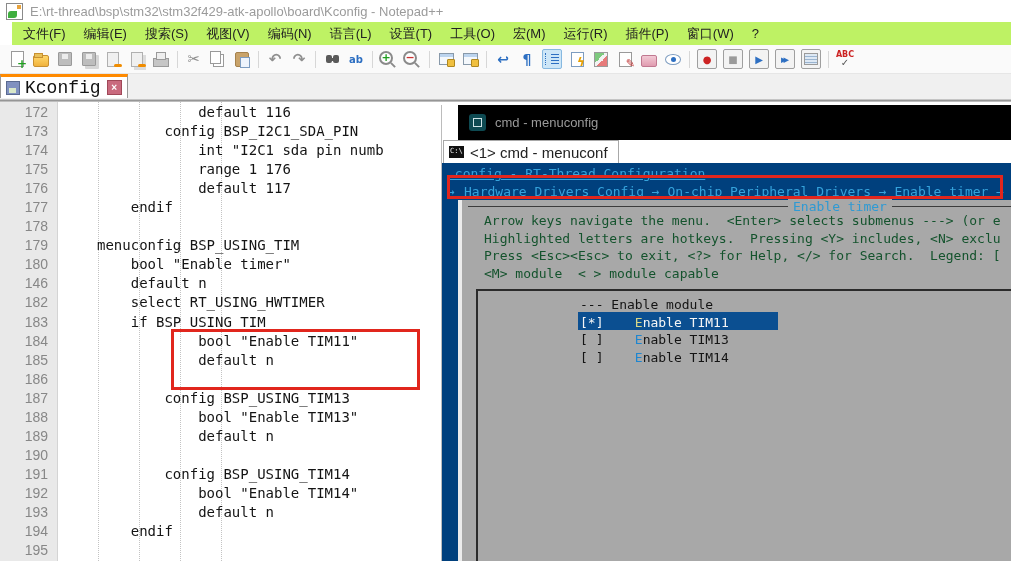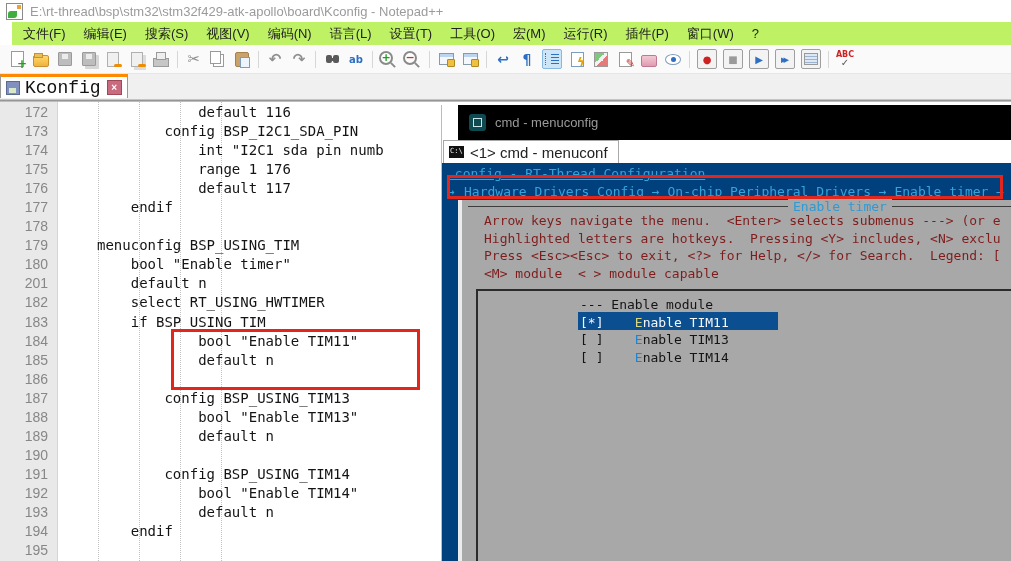--- a/index.html
+++ b/index.html
@@ -130,21 +130,21 @@
             font-family:"DejaVu Sans Mono",monospace;font-size:13px;line-height:17.5px;color:#35a3dc;}
   .trow{position:absolute;white-space:pre;}
   #term-header{left:5px;top:2px;text-decoration:underline;}
   #bc-arrow{left:5px;top:19.5px;}
   #bc-path{left:22px;top:19.5px;}
 
   #dialog{position:absolute;left:16px;top:37px;width:600px;height:420px;background:#a8a8a8;}
   #dlg-ledge{position:absolute;left:0;top:0;width:4px;height:100%;background:#ececec;}
   #dlg-topline{position:absolute;left:10px;top:6px;width:600px;height:1px;background:#3c3c3c;}
   #dlg-title{position:absolute;left:330px;top:-2px;background:#a8a8a8;padding:0 5px;color:#2f9ad3;white-space:pre;}
-  .helpline{position:absolute;left:26px;color:#7f1d1d;white-space:pre;}
+  .helpline{position:absolute;left:26px;color:#14532d;white-space:pre;}
   #hl0{top:12px;} #hl1{top:29.5px;} #hl2{top:47px;} #hl3{top:64.5px;}
   #listbox{position:absolute;left:18px;top:89px;width:600px;height:400px;
            border-left:2px solid #2b2b2b;border-top:2px solid #2b2b2b;}
   .lrow{position:absolute;left:102px;white-space:pre;color:#141414;}
   #lr-comment{top:5px;}
   #lr0{top:22.5px;} #lr1{top:40px;} #lr2{top:57.5px;}
   #sel-bg{position:absolute;left:100px;top:21px;width:200px;height:17.5px;background:#0b4f91;}
   .hk-normal{color:#1e86d0;}
   .sel-text{color:#f5f5f5;}
   .hk-sel{color:#d6d687;}
@@ -237,21 +237,21 @@
       <div id="gutter-inner">
         <div class="lnum">172</div>
         <div class="lnum">173</div>
         <div class="lnum">174</div>
         <div class="lnum">175</div>
         <div class="lnum">176</div>
         <div class="lnum">177</div>
         <div class="lnum">178</div>
         <div class="lnum">179</div>
         <div class="lnum">180</div>
-        <div class="lnum">201</div>
+        <div class="lnum">146</div>
         <div class="lnum">182</div>
         <div class="lnum">183</div>
         <div class="lnum">184</div>
         <div class="lnum">185</div>
         <div class="lnum">186</div>
         <div class="lnum">187</div>
         <div class="lnum">188</div>
         <div class="lnum">189</div>
         <div class="lnum">190</div>
         <div class="lnum">191</div>

